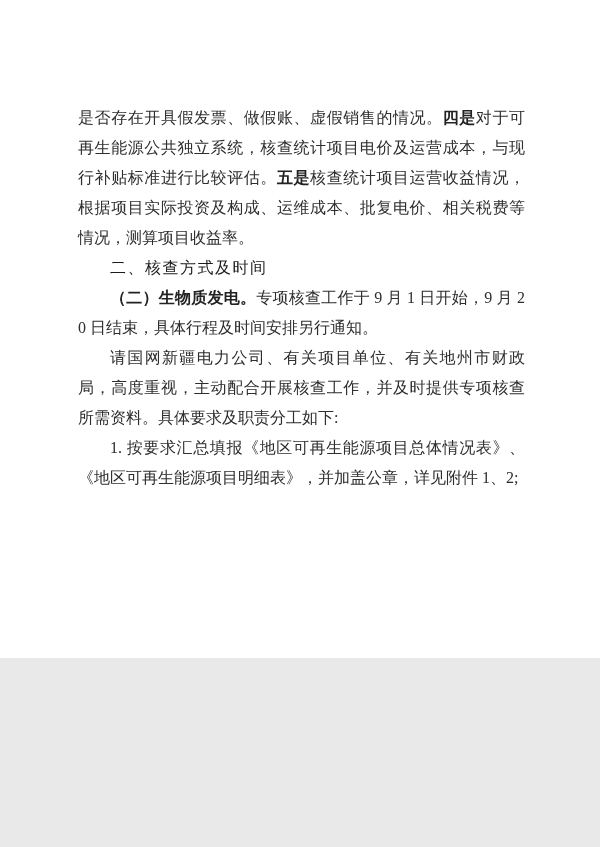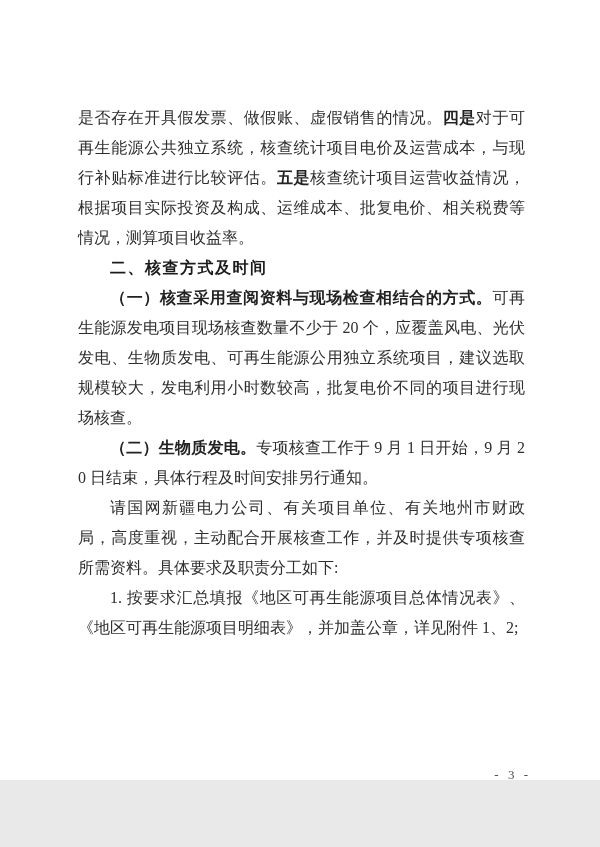--- a/index.html
+++ b/index.html
@@ -3,42 +3,42 @@
 <meta charset="utf-8">
 <style>
   html,body{margin:0;padding:0;}
   body{
     width:600px;height:847px;
     background:#e9e9e9;
     font-family:"Liberation Serif","DejaVu Serif",serif;
   }
   .page{
     position:relative;
-    width:600px;height:780px;
+    width:600px;height:658px;
     background:#ffffff;
     overflow:hidden;
   }
   .content{
     position:absolute;
     left:78px;top:103px;
     width:447px;
     color:#2e2e2e;
     font-size:16px;
     line-height:30px;
     text-align:justify;
   }
   .para{
     margin:0;
     word-break:break-all;
   }
   .para.indent{ text-indent:32px; }
   .r{ font-style:normal; }
   .r.bold{ font-weight:bold; color:#222; }
   .heading .r{
-    font-weight:bold;
+    font-weight:normal;
     color:#1b1b1b;
     font-family:"Liberation Sans","DejaVu Sans",sans-serif;
     letter-spacing:1.5px;
   }
   .page-number{
     position:absolute;
     right:69px;
     top:765px;
     font-size:13px;
     line-height:20px;
@@ -50,21 +50,20 @@
 </head>
 <body>
 
 <div class="page">
   <div class="content">
 
     <p class="para"><span class="r">是否存在开具假发票、做假账、虚假销售的情况。</span><span class="r bold">四是</span><span class="r">对于可再生能源公共独立系统，核查统计项目电价及运营成本，与现行补贴标准进行比较评估。</span><span class="r bold">五是</span><span class="r">核查统计项目运营收益情况，根据项目实际投资及构成、运维成本、批复电价、相关税费等情况，测算项目收益率。</span></p>
 
     <p class="para indent heading"><span class="r">二、核查方式及时间</span></p>
 
-    <p class="para indent"><span class="r bold">（一）核查采用查阅资料与现场检查相结合的方式。</span><span class="r">可再生能源发电项目现场核查数量不少于 20 个，应覆盖风电、光伏发电、生物质发电、可再生能源公用独立系统项目，建议选取规模较大，发电利用小时数较高，批复电价不同的项目进行现场核查。</span></p>
 
     <p class="para indent"><span class="r bold">（二）生物质发电。</span><span class="r">专项核查工作于 9 月 1 日开始，9 月 20 日结束，具体行程及时间安排另行通知。</span></p>
 
 
     <p class="para indent"><span class="r">请国网新疆电力公司、有关项目单位、有关地州市财政局，高度重视，主动配合开展核查工作，并及时提供专项核查所需资料。具体要求及职责分工如下:</span></p>
 
 
     <p class="para indent"><span class="r">1. 按要求汇总填报《地区可再生能源项目总体情况表》、《地区可再生能源项目明细表》，并加盖公章，详见附件 1、2;</span></p>
 
 

